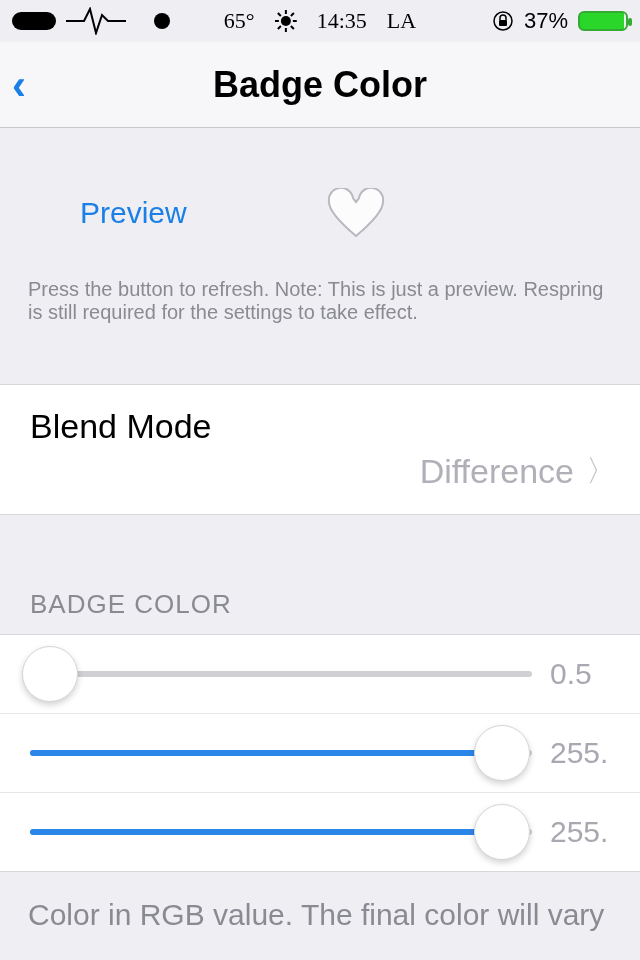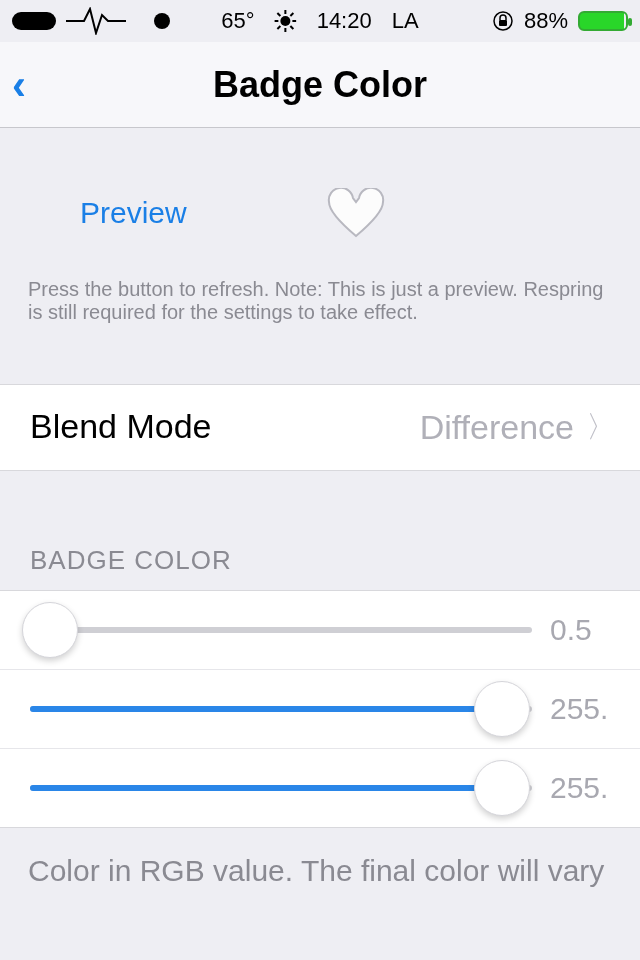--- a/index.html
+++ b/index.html
@@ -14,21 +14,21 @@
   .status-bar {
     height: 42px;
     display: flex;
     align-items: center;
     justify-content: space-between;
     padding: 0 12px;
     font-size: 22px;
     font-weight: 500;
   }
   .status-left, .status-right, .status-center { display: flex; align-items: center; gap: 10px; }
-  .status-center { position: absolute; left: 50%; transform: translateX(-50%); gap: 20px; }
+  .status-center { position: absolute; left: 50%; transform: translateX(-50%); gap: 20px; font-family: Liberation Serif, serif; }
   .pill { width: 44px; height: 18px; background:#000; border-radius: 9px; }
   .dot { width: 16px; height: 16px; background:#000; border-radius:50%; }
   .battery {
     width: 50px; height: 20px; border: 2px solid #3a3; border-radius: 6px; position: relative;
     background: linear-gradient(to right, #29d629 96%, transparent 96%);
   }
   .battery::after { content:""; position:absolute; right:-6px; top:5px; width:4px; height:8px; background:#3a3; border-radius:2px; }
   .sun { display:inline-block; }
 
   
@@ -67,21 +67,21 @@
   .note {
     padding: 10px 28px 60px 28px;
     font-size: 20px; color:#8a8a92; line-height: 1.15;
   }
 
   .cell-group { background:#fff; border-top:1px solid #d8d8dc; border-bottom:1px solid #d8d8dc; }
   .cell {
     display:flex; align-items:flex-start; justify-content:space-between;
     padding: 22px 24px 22px 30px; font-size: 34px;
   }
-  .cell .value { color:#b0b0b8; display:flex; align-items:center; gap:12px; }
+  .cell .value { color:#b0b0b8; display:flex; align-items:center; gap:12px;margin-top:44px; }
   .chevron { color:#c0c0c8; font-size: 30px; }
 
   .section-header {
     padding: 74px 30px 14px 30px;
     font-size: 26px; color:#8a8a92; letter-spacing: 1px;
   }
 
   .sliders { background:#fff; border-top:1px solid #d8d8dc; border-bottom:1px solid #d8d8dc; }
   .slider-row {
     display:flex; align-items:center; gap: 18px;
@@ -122,30 +122,30 @@
         <line x1="11" y1="0" x2="11" y2="4"></line>
           <line x1="11" y1="18" x2="11" y2="22"></line>
         <line x1="0" y1="11" x2="4" y2="11"></line>
           <line x1="18" y1="11" x2="22" y2="11"></line>
         <line x1="3" y1="3" x2="6" y2="6"></line>
           <line x1="16" y1="16" x2="19" y2="19"></line>
         <line x1="3" y1="19" x2="6" y2="16"></line>
           <line x1="16" y1="6" x2="19" y2="3"></line>
       </g>
     </svg>
-    <span>14:20</span>
+    <span>14:35</span>
     <span>LA</span>
   </div>
   <div class="status-right">
     <svg width="22" height="22" viewBox="0 0 22 22">
       <circle cx="11" cy="11" r="9" fill="none" stroke="#000" stroke-width="1.5"></circle>
       <path d="M8 10 v-2 a3 3 0 0 1 6 0 v2" fill="none" stroke="#000" stroke-width="1.5"></path>
       <rect x="7" y="10" width="8" height="6" rx="1" fill="#000"></rect>
     </svg>
-    <span>88%</span>
+    <span>37%</span>
     <span class="battery"></span>
   </div>
 </div>
 
 <div class="nav-bar">
   <div class="back-btn">
     <span class="back-chevron">‹</span>
   </div>
   <div class="nav-title">Badge Color</div>
 </div>

